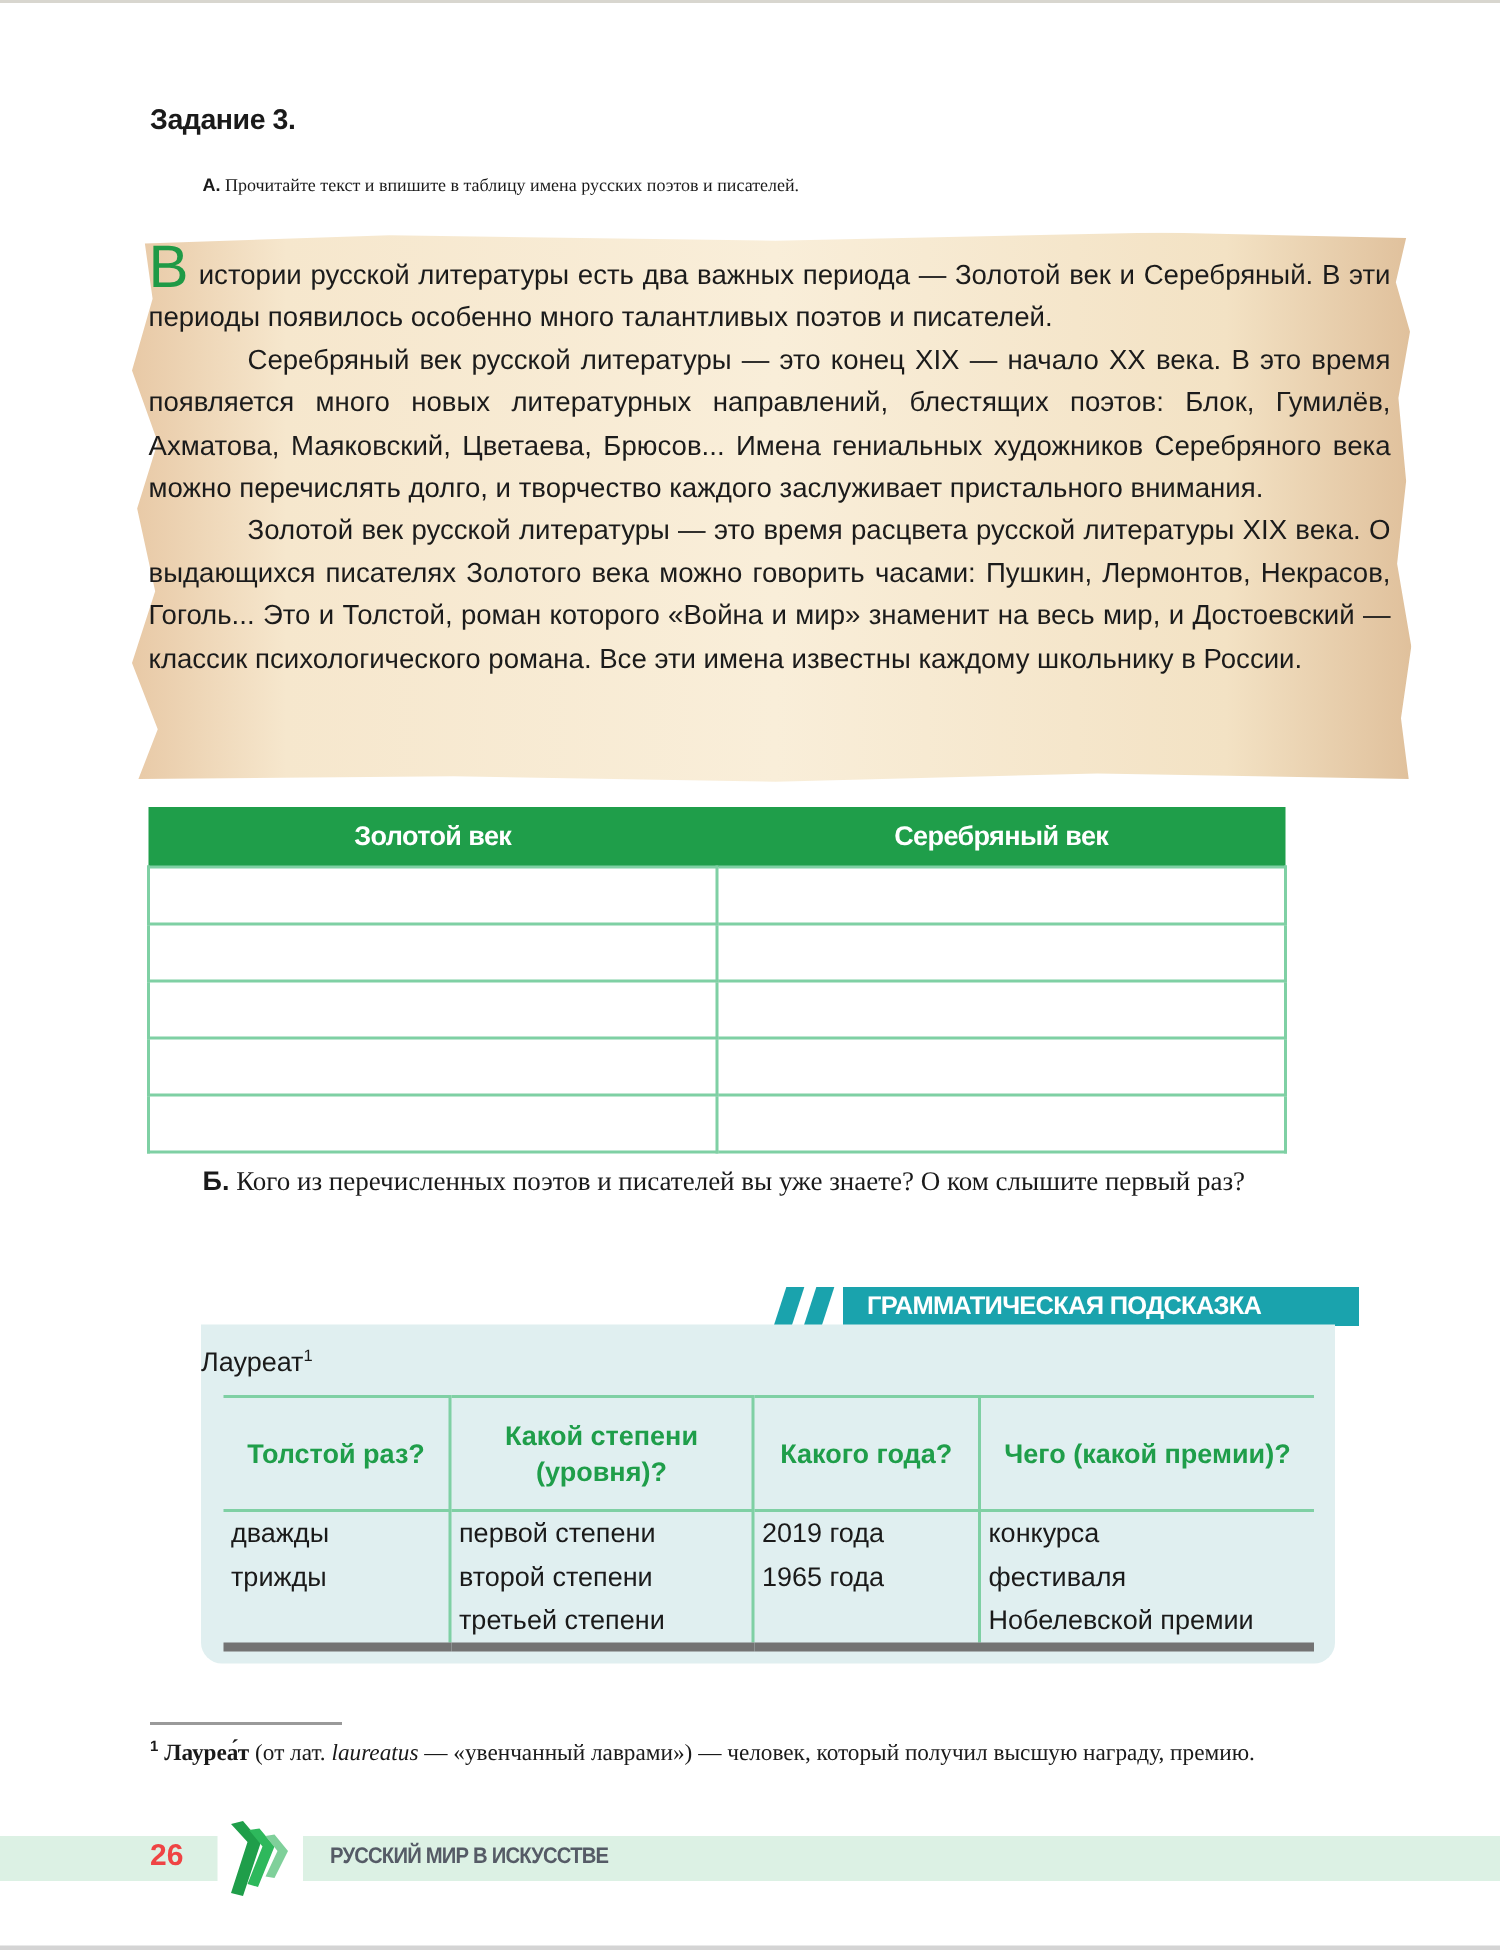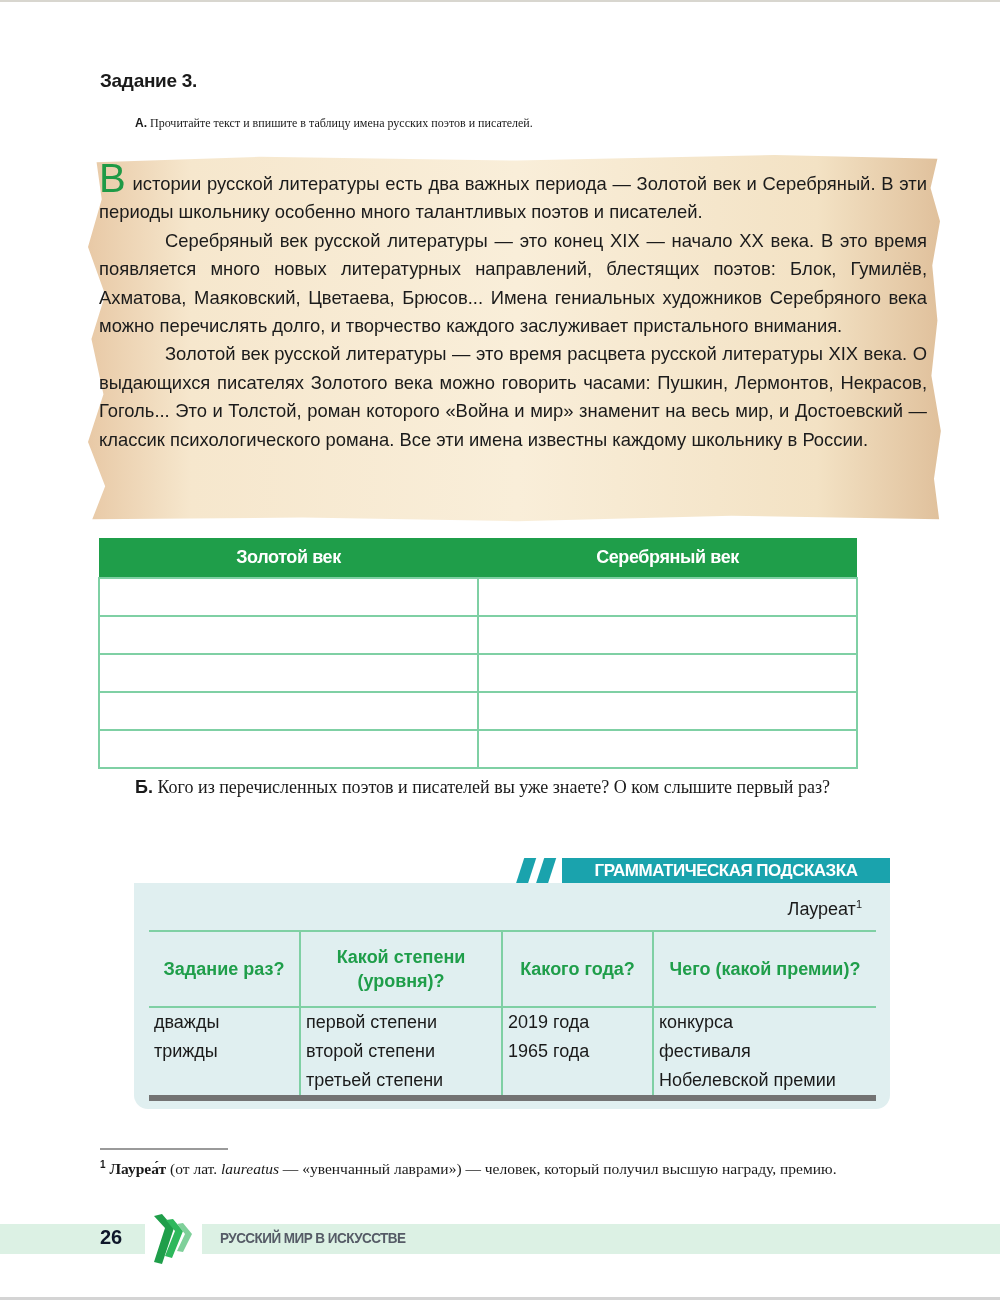--- a/index.html
+++ b/index.html
@@ -53,29 +53,30 @@
     position: absolute; left: 135px; top: 774px; width: 792px;
     font-family: "Liberation Serif", "DejaVu Serif", serif; font-size: 18px; line-height: 26px;
     text-align: justify;
   }
 
   
   .hint-banner { position: absolute; left: 512px; top: 858px; height: 26px; width: 378px; }
   .hint-stripe { position: absolute; top: 0; height: 26px; width: 12px; background: #1aa3ad; transform: skewX(-18deg); }
   .hint-label {
     position: absolute; left: 50px; top: 0; height: 26px; width: 328px; background: #1aa3ad;
-    color: #ffffff; font-weight: bold; font-size: 17px; line-height: 26px; text-align: center;
+    color: #ffffff; font-weight: bold; font-size: 17px; line-height: 26px; text-align: left;
     letter-spacing: -0.5px;
+    padding-left: 16px;
   }
   .hint-box {
     position: absolute; left: 134px; top: 883px; width: 756px; height: 226px;
     background: #e0eff0; border-radius: 0 0 14px 14px;
   }
   .hint-title {
-    position: absolute; left: 0; top: 15px; width: 728px; text-align: right; font-size: 18px;
+    position: absolute; left: 0; top: 15px; width: 728px; text-align: left; font-size: 18px;
   }
   .hint-title sup { font-size: 11px; }
   .hint-table {
     position: absolute; left: 15px; top: 47px; width: 727px;
     border-collapse: collapse; table-layout: fixed;
   }
   .hint-table th {
     color: #1f9e4a; font-weight: bold; font-size: 18px; line-height: 24px; height: 72px;
     border-top: 2px solid #7fd0a4; border-bottom: 2px solid #7fd0a4;
   }
@@ -91,41 +92,41 @@
   .footnote {
     position: absolute; left: 100px; top: 1153px; width: 826px;
     font-family: "Liberation Serif", "DejaVu Serif", serif; font-size: 15.5px; line-height: 23px;
     text-align: justify;
   }
   .footnote sup { font-family: "Liberation Sans", sans-serif; font-size: 10px; font-weight: bold; }
 
   
   .footer-band-left { position: absolute; left: 0; top: 1224px; width: 145px; height: 30px; background: #dcf1e4; }
   .footer-band-right { position: absolute; left: 202px; top: 1224px; width: 798px; height: 30px; background: #dcf1e4; }
-  .page-num { position: absolute; left: 100px; top: 1226px; font-weight: bold; font-size: 20px; color: #0f172a; }
+  .page-num { position: absolute; left: 100px; top: 1226px; font-weight: bold; font-size: 20px; color: #ef4444; }
   .footer-logo { position: absolute; left: 150px; top: 1214px; width: 44px; height: 50px; }
   .footer-section {
     position: absolute; left: 220px; top: 1229px; font-weight: bold; font-size: 15px; color: #555b66;
     letter-spacing: -0.6px; transform: scaleX(0.9); transform-origin: left;
   }
 </style>
 </head>
 <body>
 
 <div class="top-rule"></div>
 
 <div class="task-title">Задание 3.</div>
 
 <div class="instr-a">
   <span class="lbl">А.</span><span> Прочитайте текст и впишите в таблицу имена русских поэтов и писателей.</span>
 </div>
 
 <div class="parchment"></div>
 <div class="parchment-text">
-  <p><span class="dropcap">В</span><span> истории русской литературы есть два важных периода — Золотой век и Серебряный. В эти периоды школьнику особенно много талантливых поэтов и писателей.</span></p>
+  <p><span class="dropcap">В</span><span> истории русской литературы есть два важных периода — Золотой век и Серебряный. В эти периоды появилось особенно много талантливых поэтов и писателей.</span></p>
   <p class="indent">Серебряный век русской литературы — это конец XIX — начало XX века. В это время появляется много новых литературных направлений, блестящих поэтов: Блок, Гумилёв, Ахматова, Маяковский, Цветаева, Брюсов... Имена гениальных художников Серебряного века можно перечислять долго, и творчество каждого заслуживает пристального внимания.</p>
   <p class="indent">Золотой век русской литературы — это время расцвета русской литературы XIX века. О выдающихся писателях Золотого века можно говорить часами: Пушкин, Лермонтов, Некрасов, Гоголь... Это и Толстой, роман которого «Война и мир» знаменит на весь мир, и Достоевский — классик психологического романа. Все эти имена известны каждому школьнику в России.</p>
 </div>
 
 <table class="names-table">
   <thead>
     <tr>
       <th>Золотой век</th>
       <th>Серебряный век</th>
     </tr>
@@ -168,21 +169,21 @@
   <div class="hint-title"><span>Лауреат</span><sup>1</sup></div>
   <table class="hint-table">
     <colgroup>
         <col style="width:151px">
         <col style="width:202px">
         <col style="width:151px">
         <col style="width:223px">
       </colgroup>
     <thead>
       <tr>
-        <th>Задание раз?</th>
+        <th>Толстой раз?</th>
         <th>Какой степени (уровня)?</th>
         <th>Какого года?</th>
         <th>Чего (какой премии)?</th>
       </tr>
     </thead>
     <tbody>
       <tr>
         <td>
           <div>дважды</div>
           <div>трижды</div>

